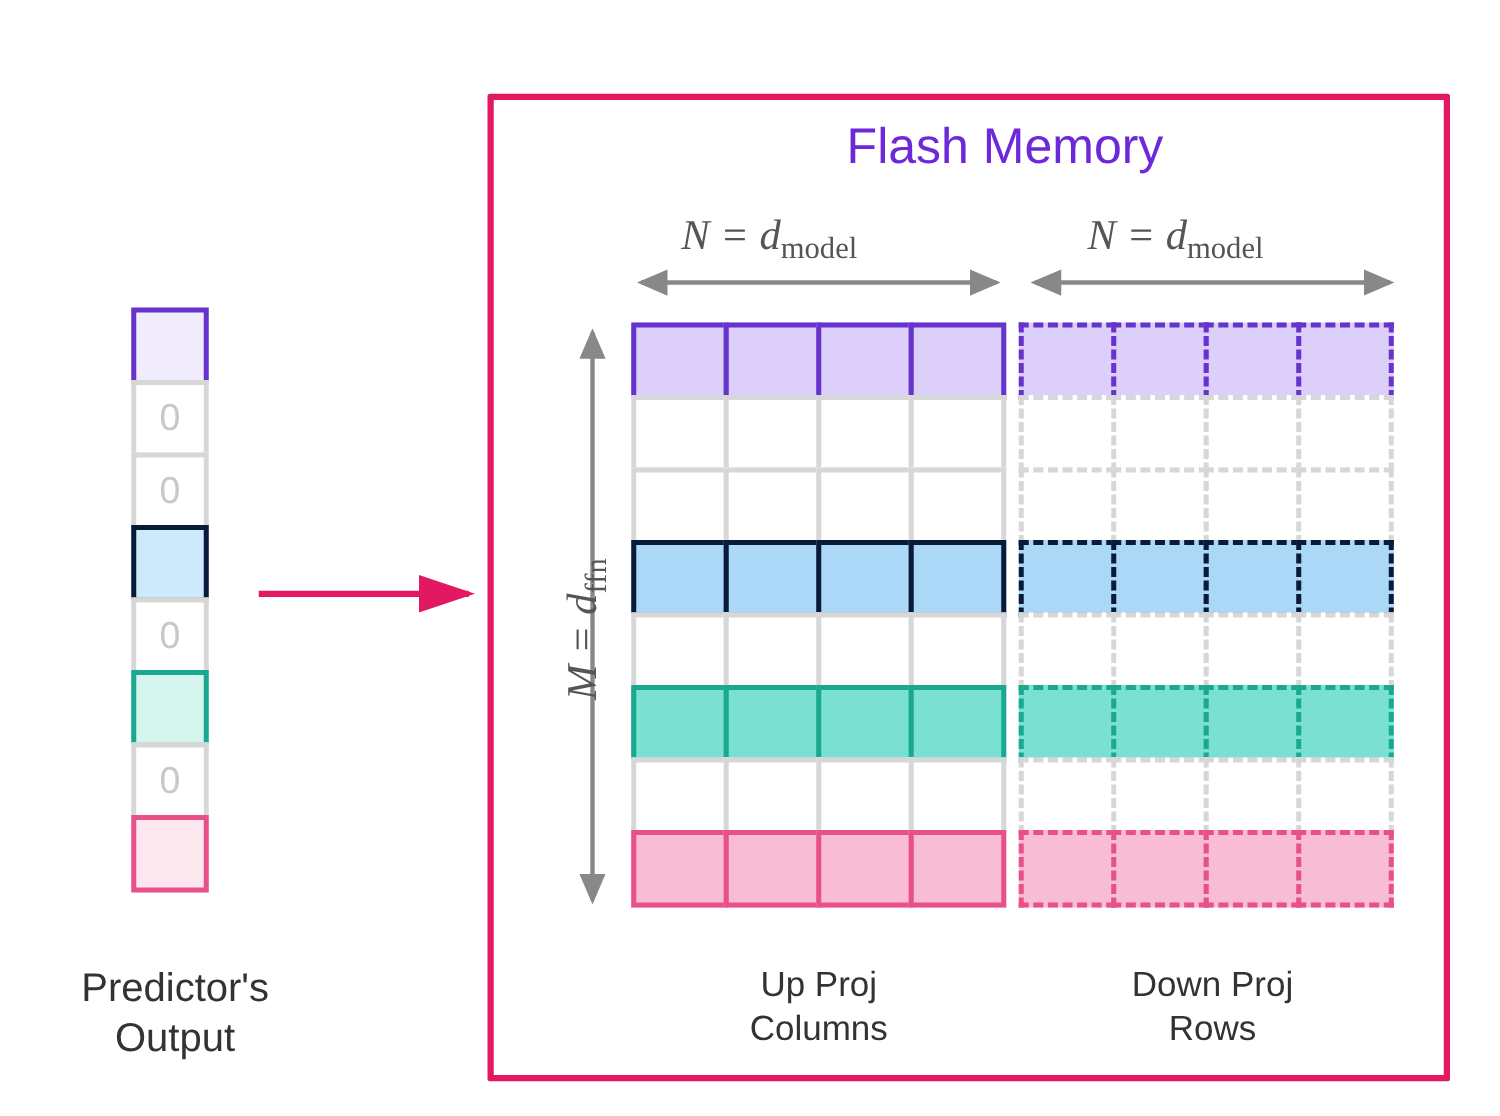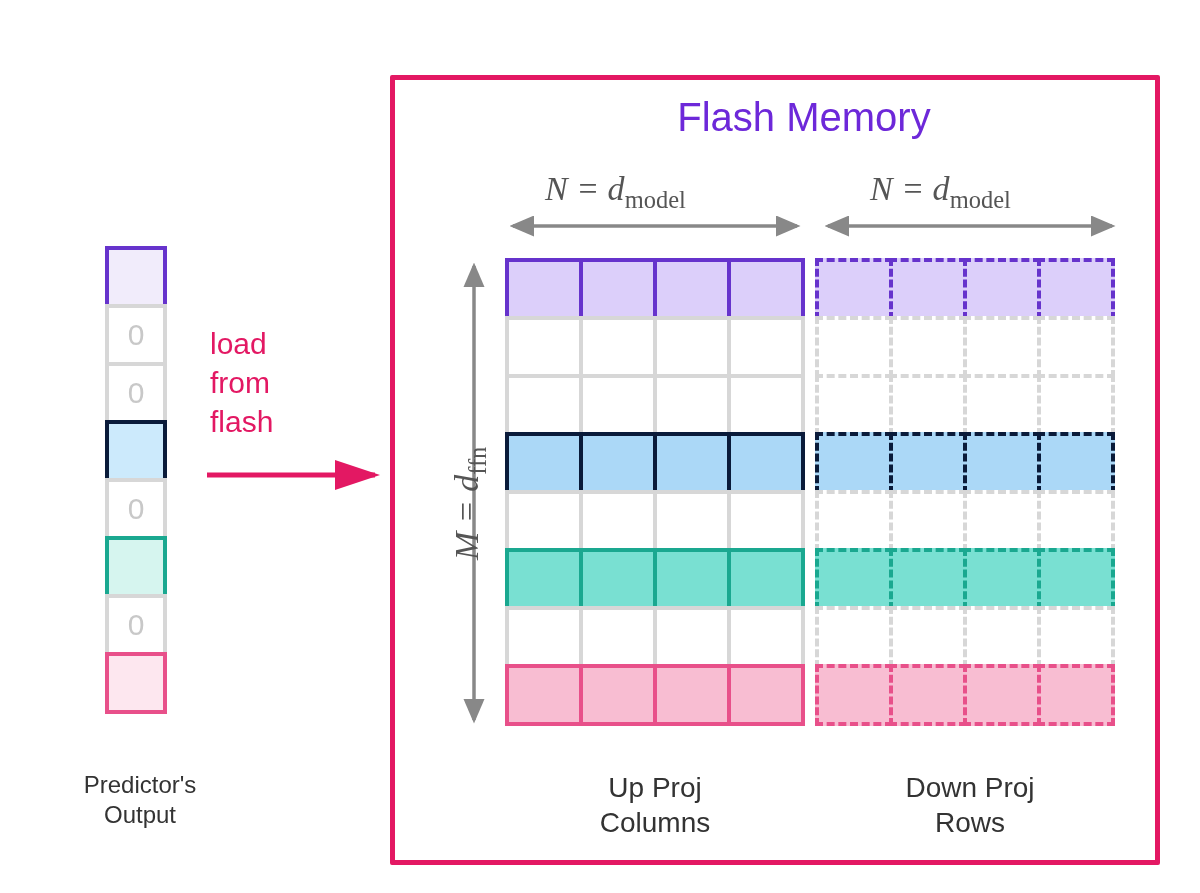--- a/index.html
+++ b/index.html
@@ -33,21 +33,21 @@
     font-size: 30px;
     color: #c8c8c8;
     margin-bottom: -4px;
   }
   .pred-label {
     position: absolute;
     left: 65px;
     top: 770px;
     width: 150px;
     text-align: center;
-    font-size: 24px;
+    font-size: 32px;
     color: #333;
     line-height: 1.25;
   }
   
   .load-text {
     position: absolute;
     left: 210px;
     top: 324px;
     color: #e31863;
     font-size: 30px;
@@ -148,21 +148,20 @@
       <div class="pred-cell" style="background: rgb(255, 255, 255); border-color: rgb(215, 215, 215);">0</div>
       <div class="pred-cell" style="background: rgb(255, 255, 255); border-color: rgb(215, 215, 215);">0</div>
       <div class="pred-cell" style="background: rgb(204, 234, 252); border-color: rgb(10, 27, 58);"></div>
       <div class="pred-cell" style="background: rgb(255, 255, 255); border-color: rgb(215, 215, 215);">0</div>
       <div class="pred-cell" style="background: rgb(214, 245, 239); border-color: rgb(26, 168, 144);"></div>
       <div class="pred-cell" style="background: rgb(255, 255, 255); border-color: rgb(215, 215, 215);">0</div>
       <div class="pred-cell" style="background: rgb(253, 231, 239); border-color: rgb(232, 80, 138);"></div>
     </div>
   <div class="pred-label" id="pred-label">Predictor's<br>Output</div>
 
-  <div class="load-text" id="load-text">load<br>from<br>flash</div>
 
   <svg class="load-arrow" viewBox="0 0 180 30">
     <defs>
       <marker id="ah-pink" markerWidth="10" markerHeight="10" refX="8" refY="3" orient="auto">
         <path d="M0,0 L9,3 L0,6 Z" fill="#e31863"></path>
       </marker>
     </defs>
     <line x1="2" y1="15" x2="170" y2="15" stroke="#e31863" stroke-width="5" marker-end="url(#ah-pink)"></line>
   </svg>
 

